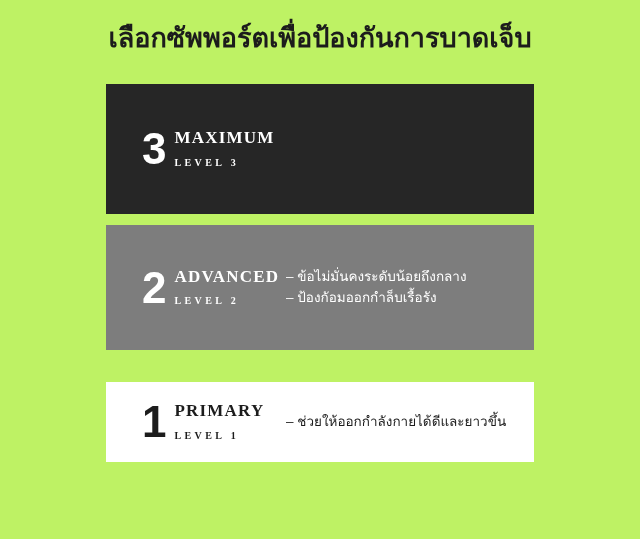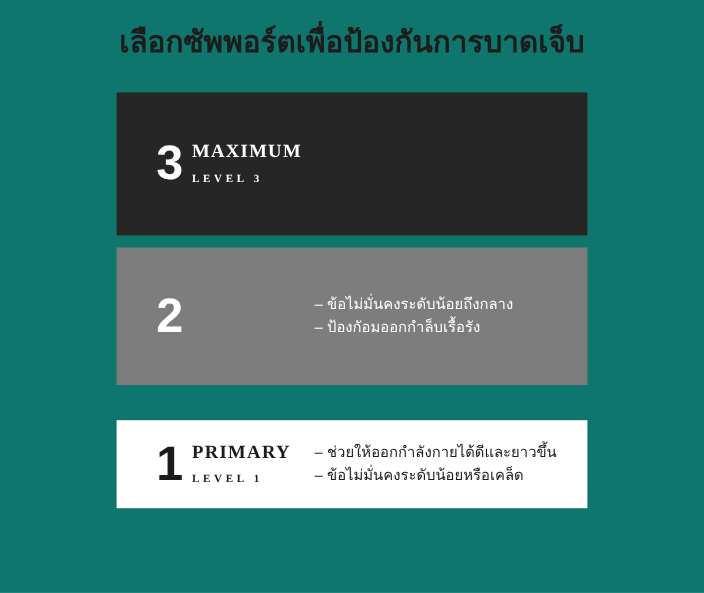--- a/index.html
+++ b/index.html
@@ -10,21 +10,21 @@
     width: 640px;
     height: 539px;
     background: #ffffff;
     font-family: "Liberation Sans", sans-serif;
     overflow: hidden;
   }
   .page {
     position: relative;
     width: 640px;
     height: 539px;
-    background: #0f766e;
+    background: #bef264;
   }
   .title {
     position: absolute;
     top: 22px;
     left: 0;
     width: 640px;
     text-align: center;
     font-size: 27px;
     font-weight: bold;
     color: #1c1c1c;
@@ -117,34 +117,37 @@
       <div class="name-col">
         <div class="level-name">MAXIMUM</div>
         <div class="level-sub">LEVEL 3</div>
       </div>
     </div>
   </div>
 
   <div class="level-block block-2 on-mid">
     <div class="label-col">
       <div class="big-number">2</div>
+      <div class="name-col">
+        <div class="level-name">ADVANCED</div>
+        <div class="level-sub">LEVEL 2</div>
+      </div>
     </div>
     <div class="desc-col">
       <div class="desc-line">–  ข้อไม่มั่นคงระดับน้อยถึงกลาง</div>
       <div class="desc-line">–  ป้องกัอมออกกำล็บเรื้อรัง</div>
     </div>
   </div>
 
   <div class="level-block block-1 on-light">
     <div class="label-col">
       <div class="big-number">1</div>
       <div class="name-col">
         <div class="level-name">PRIMARY</div>
         <div class="level-sub">LEVEL 1</div>
       </div>
     </div>
     <div class="desc-col">
       <div class="desc-line">–  ช่วยให้ออกกำลังกายได้ดีและยาวขึ้น</div>
-      <div class="desc-line">–  ข้อไม่มั่นคงระดับน้อยหรือเคล็ด</div>
     </div>
   </div>
 
 </div>
 
 </body></html>

